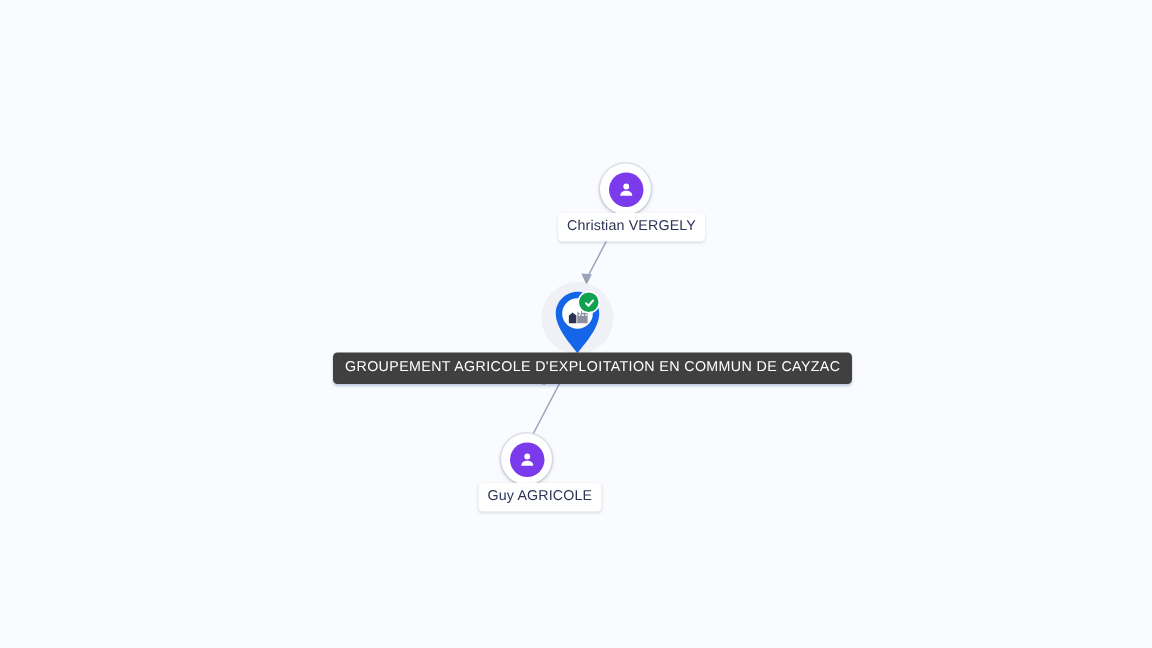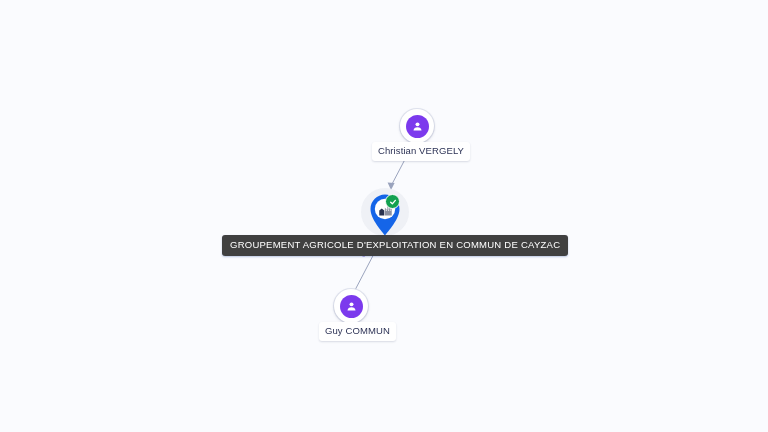--- a/index.html
+++ b/index.html
@@ -218,15 +218,15 @@
   <div id="company-label">GROUPEMENT AGRICOLE D'EXPLOITATION EN COMMUN DE CAYZAC</div>
 
   <div class="person-node" style="left:334px; top:289px;">
     <div class="person-disc">
       <svg width="13" height="13" viewBox="0 0 24 24" fill="#ffffff">
         <circle cx="12" cy="8" r="3.6"></circle>
         <path d="M4.6 19.4c0-4.1 3.3-6.2 7.4-6.2s7.4 2.1 7.4 6.2z"></path>
       </svg>
     </div>
   </div>
-  <div class="name-chip" style="left:319px; top:322px;">Guy COMMUN</div>
+  <div class="name-chip" style="left:319px; top:322px;">Guy AGRICOLE</div>
 
 </div>
 
 </body></html>

